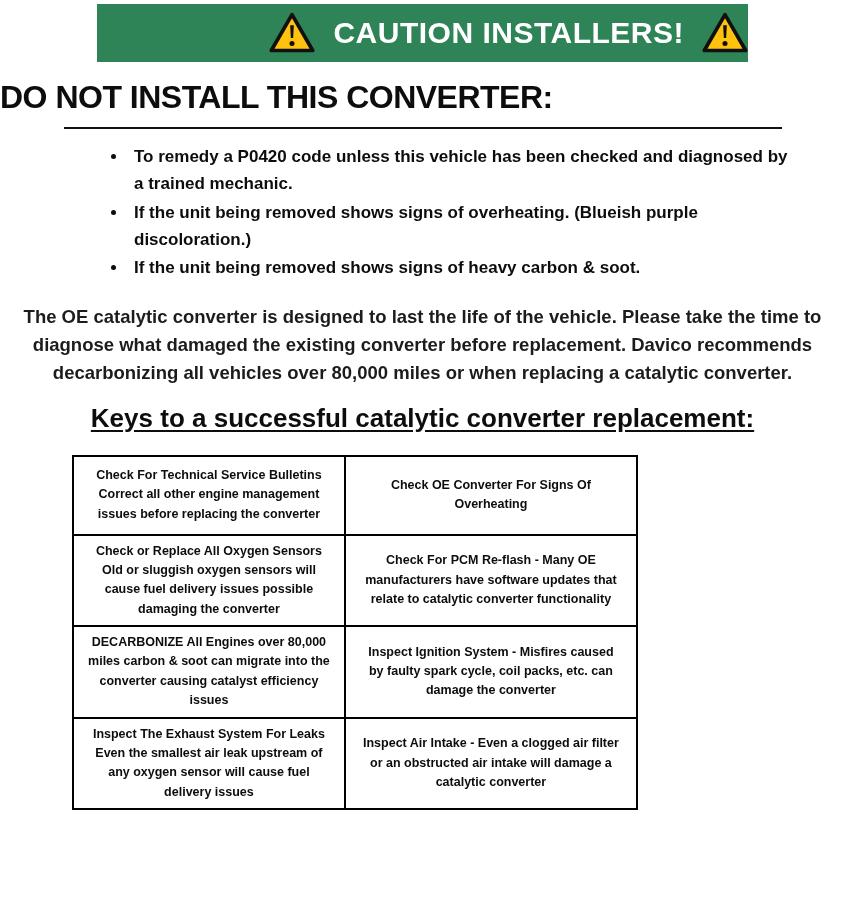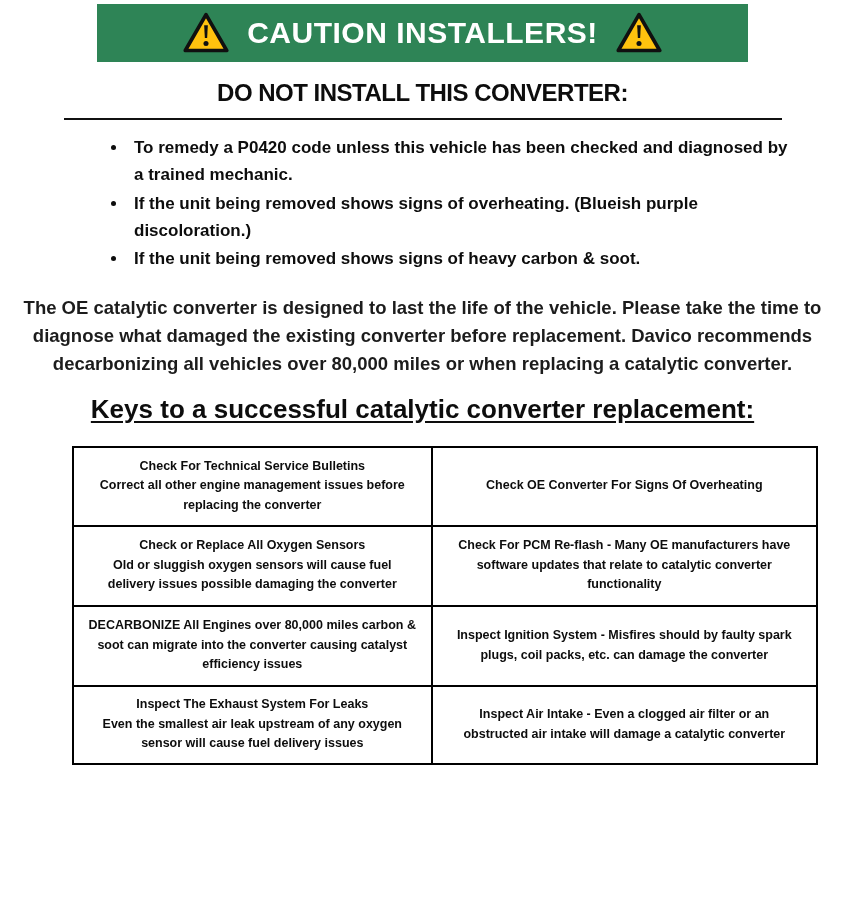--- a/index.html
+++ b/index.html
@@ -12,31 +12,30 @@
   body{
     width:845px;height:919px;
     font-family:"Liberation Sans",sans-serif;
     color:var(--ink);
     overflow:hidden;
   }
   .banner{
     width:651px;height:58px;
     margin:4px auto 0 auto;
     background:var(--banner-green);
-    display:flex;align-items:center;justify-content:center;gap:18px;
+    display:flex;align-items:center;justify-content:flex-end;gap:18px;
   }
   .banner-title{
     color:#ffffff;
     font-size:30px;font-weight:800;letter-spacing:.5px;
   }
   .tri-icon{width:46px;height:42px;display:block;}
   .main-heading{
     margin-top:17px;
-    text-align:center;
-    font-size:24px;font-weight:800;letter-spacing:-.5px;
+    font-size:32px;font-weight:800;letter-spacing:-.5px;
     color:var(--ink);
   }
   .rule{
     width:718px;margin:11px auto 0 auto;
     border:none;border-top:2.5px solid #111;
   }
   .bullet-list{
     width:672px;
     margin:15px 0 0 128px;
     list-style:disc;
@@ -52,21 +51,21 @@
   }
   .keys-heading{
     margin-top:16px;
     text-align:center;
     font-size:26px;font-weight:800;
     text-decoration:underline;
     text-underline-offset:3px;
     color:var(--ink);
   }
   table.keys-table{
-    width:746px;
+    width:566px;
     margin:21px 16px 0 72px;
     border-collapse:collapse;
   }
   table.keys-table td{
     border:2px solid #000;
     width:48.2%;
     text-align:center;vertical-align:middle;
     font-size:12.5px;font-weight:700;line-height:1.55;
     padding:6px 14px;
     white-space:pre-line;
@@ -118,21 +117,21 @@
 Correct all other engine management issues before replacing the converter</td>
       <td class="col-right">Check OE Converter For Signs Of Overheating</td>
     </tr>
     <tr class="r2">
       <td class="col-left">Check or Replace All Oxygen Sensors
 Old or sluggish oxygen sensors will cause fuel delivery issues possible damaging the converter</td>
       <td class="col-right">Check For PCM Re-flash - Many OE manufacturers have software updates that relate to catalytic converter functionality</td>
     </tr>
     <tr class="r3">
       <td class="col-left">DECARBONIZE All Engines over 80,000 miles carbon &amp; soot can migrate into the converter causing catalyst efficiency issues</td>
-      <td class="col-right">Inspect Ignition System - Misfires should by faulty spark plugs, coil packs, etc. can damage the converter</td>
+      <td class="col-right">Inspect Ignition System - Misfires caused by faulty spark cycle, coil packs, etc. can damage the converter</td>
     </tr>
     <tr class="r4">
       <td class="col-left">Inspect The Exhaust System For Leaks
 Even the smallest air leak upstream of any oxygen sensor will cause fuel delivery issues</td>
       <td class="col-right">Inspect Air Intake - Even a clogged air filter or an obstructed air intake will damage a catalytic converter</td>
     </tr>
   </tbody>
 </table>
 
 </body></html>

